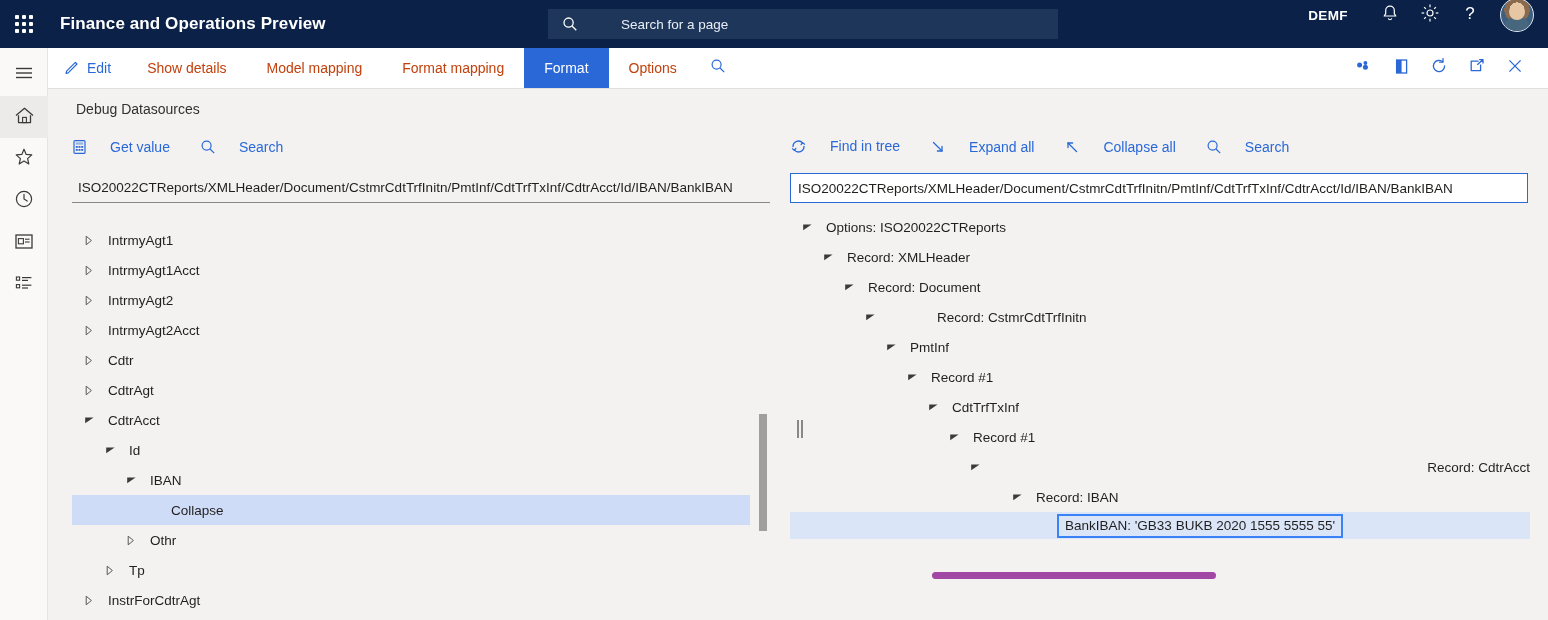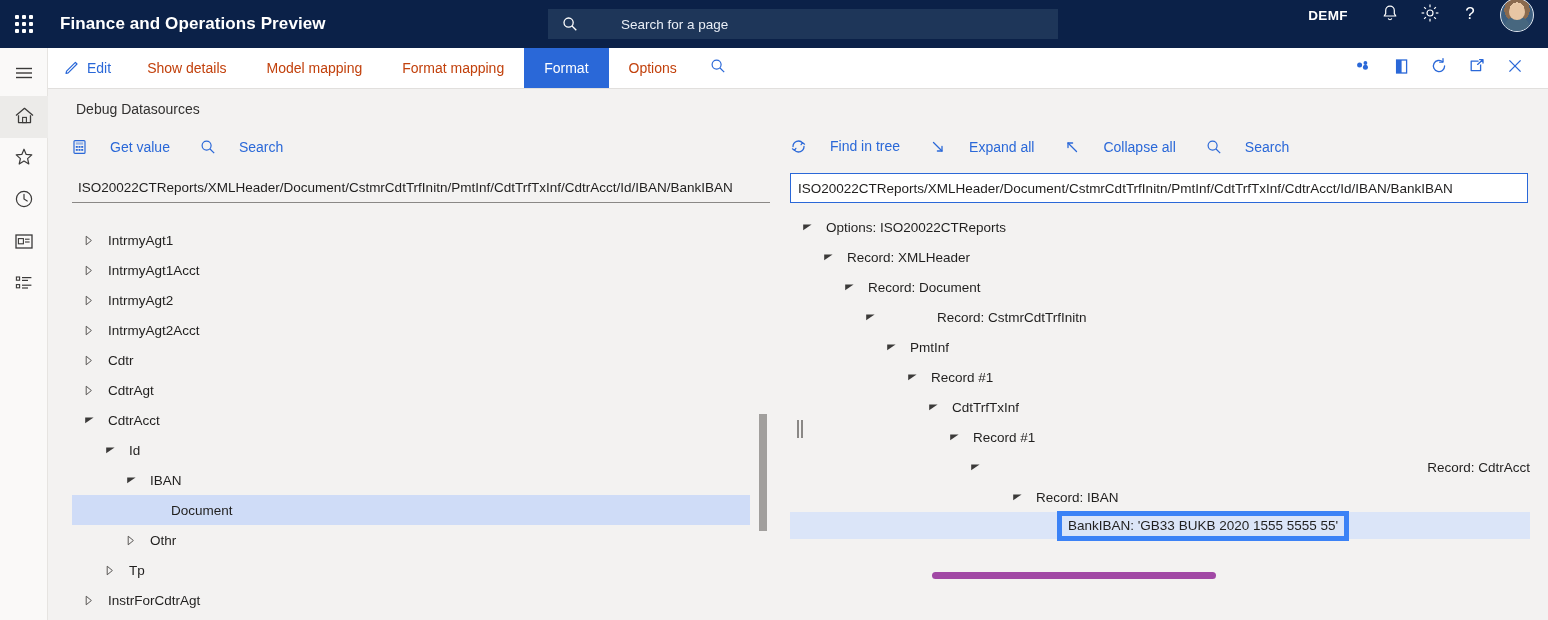--- a/index.html
+++ b/index.html
@@ -231,21 +231,21 @@
     display: flex; align-items: center; justify-content: center;
     flex: 0 0 18px;
   }
   .tnode .tlabel { padding-left: 10px; }
   .tnode.sel-left {
     background: #cfdcf7;
   }
   .tnode.sel-left .tlabel { color: #201f1e; }
   .tnode.sel-right { background: #dbe5f8; }
   .boxed-val {
-    border: 5px solid #3b82f6;
+    border: 2px solid #3b82f6;
     background: #dbe5f8;
     padding: 2px 6px 3px 6px;
     font-size: 13.5px; color: #201f1e;
     line-height: 17px;
   }
   .purple-underline {
     position: absolute;
     height: 7px;
     border-radius: 4px;
     background: #a148a5;
@@ -593,21 +593,21 @@
             <div class="tnode" style="padding-left: 50px;">
               <span class="twist">
                 <svg width="11" height="10" viewBox="0 0 11 10">
                   <path d="M1.2 2.4h8.4L1.2 8.2z" fill="#3b3a39"></path>
                 </svg>
               </span>
               <span class="tlabel">IBAN</span>
             </div>
             <div class="tnode sel-left" style="padding-left: 71px; width: 678px; margin-left: 0px;">
               <span class="twist"></span>
-              <span class="tlabel">Document</span>
+              <span class="tlabel">Collapse</span>
             </div>
             <div class="tnode" style="padding-left: 50px;">
               <span class="twist">
                 <svg width="10" height="11" viewBox="0 0 10 11">
                   <path d="M2.2 1.2 7.4 5.5 2.2 9.8z" fill="none" stroke="#5a5856" stroke-width="1"></path>
                 </svg>
               </span>
               <span class="tlabel">Othr</span>
             </div>
             <div class="tnode" style="padding-left: 29px;">

